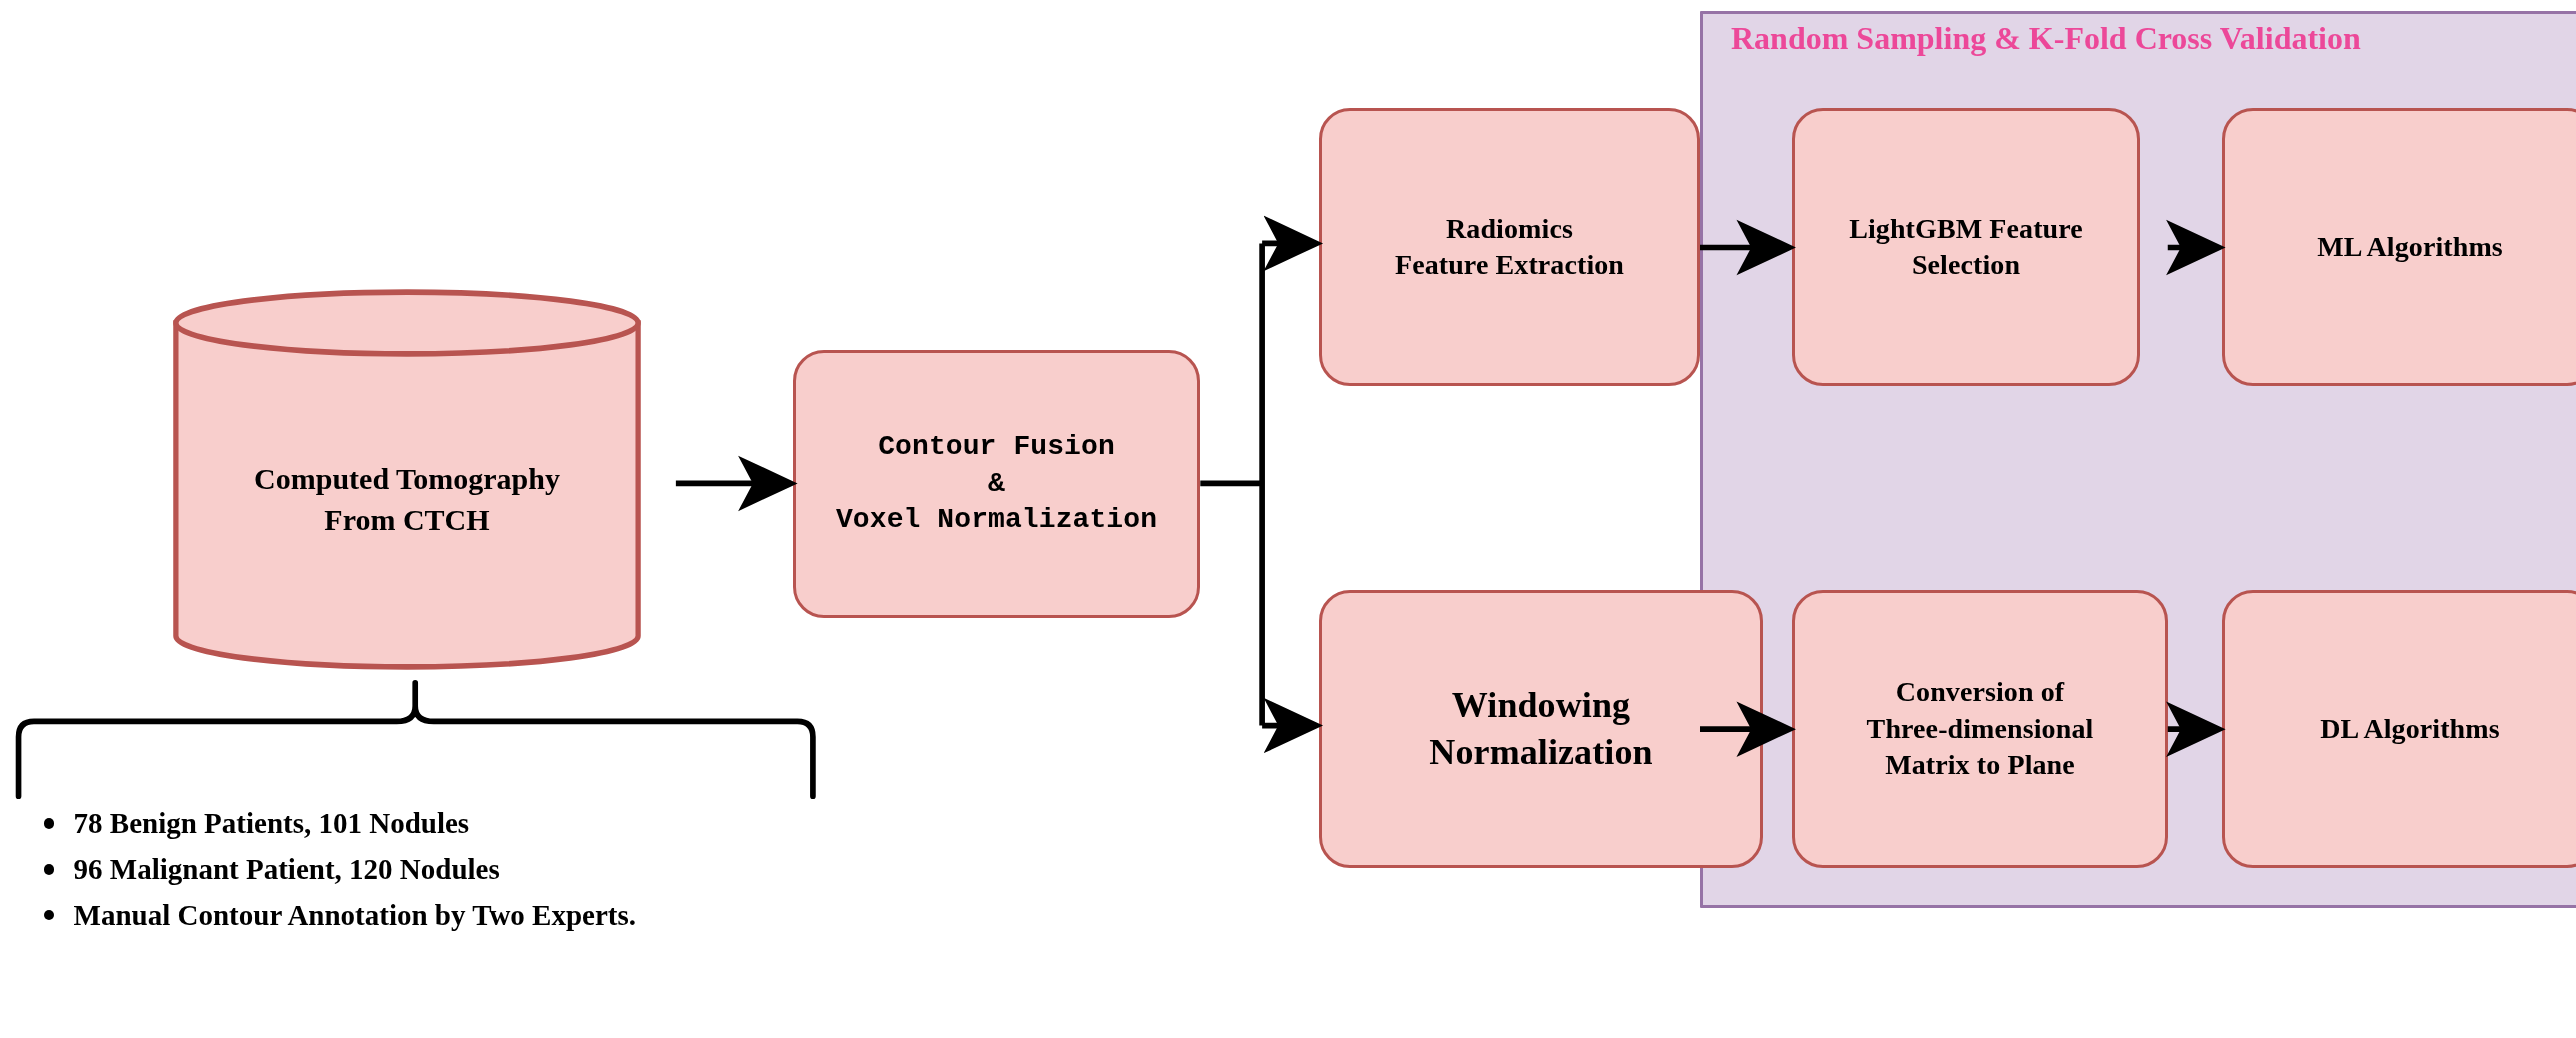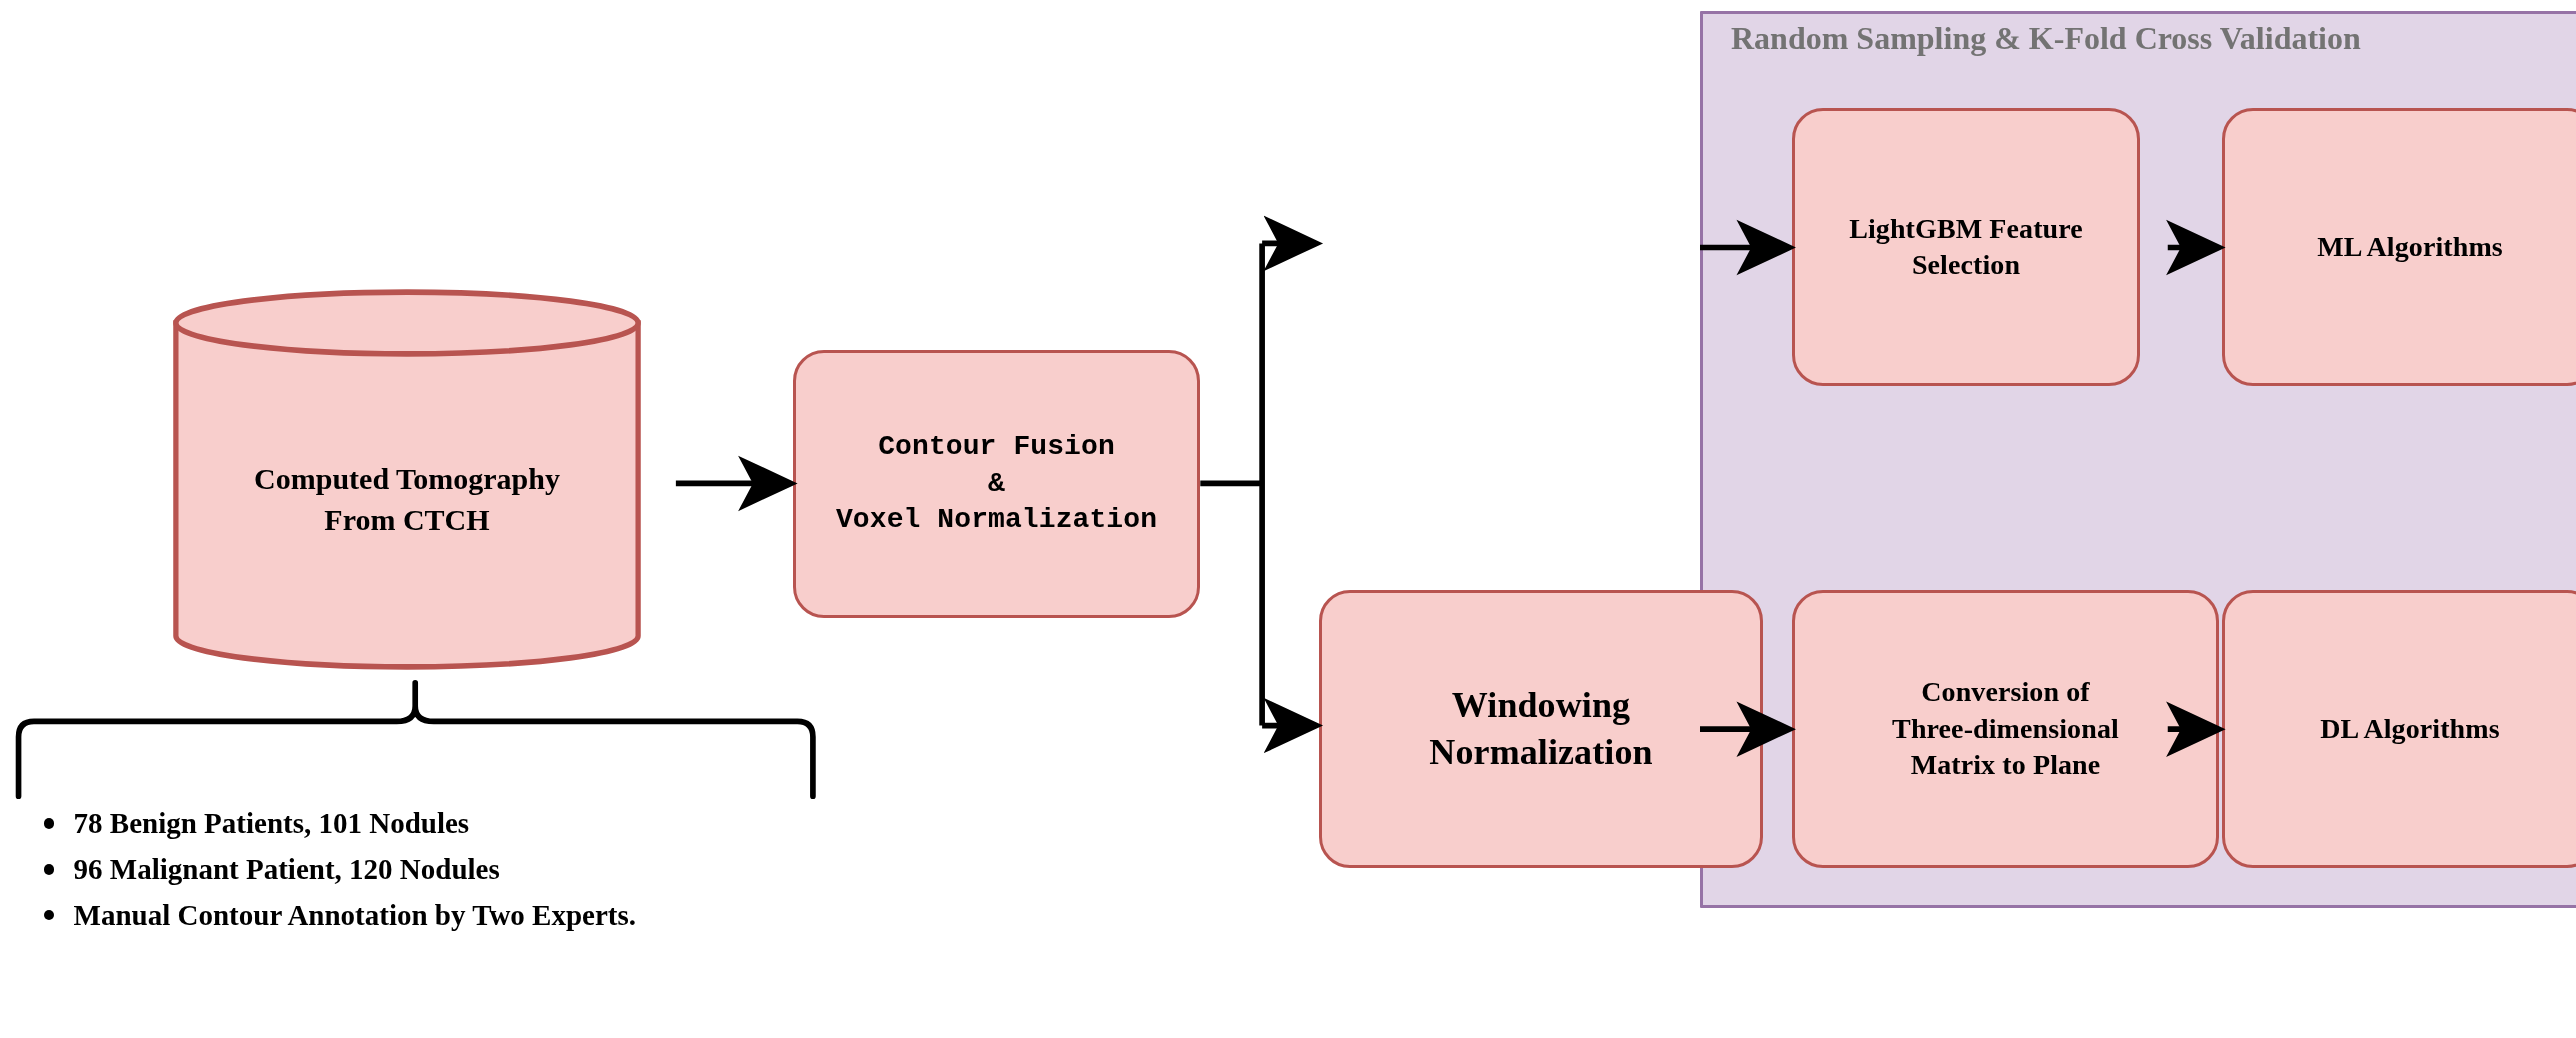--- a/index.html
+++ b/index.html
@@ -40,21 +40,21 @@
   
   #group-panel {
     position: absolute;
     box-sizing: border-box;
     background: #E1D5E7;
     border: 3.6px solid #9673A6;
     border-radius: 1px;
   }
   #group-title {
     position: absolute;
-    color: #737373;
+    color: #ec4899;
     font-weight: bold;
     white-space: nowrap;
   }
 
   
   #cylinder {
     position: absolute;
   }
   #cylinder svg { display: block; width: 100%; height: 100%; }
   #cylinder-label {
@@ -120,40 +120,46 @@
   </div>
 
   <div class="node" style="left:793px; top:350px; width:407px; height:268px; font-size:28px;font-family:Liberation Mono, monospace;">
     <span class="txt">
       <span>Contour Fusion</span><br>
       <span>&amp;</span><br>
       <span>Voxel Normalization</span>
     </span>
   </div>
 
+  <div class="node" style="left:1319px; top:108px; width:381px; height:278px; font-size:28px;">
+    <span class="txt">
+      <span>Radiomics</span><br>
+      <span>Feature Extraction</span>
+    </span>
+  </div>
 
   <div class="node" style="left:1319px; top:590px; width:444px; height:278px; font-size:36px;">
     <span class="txt">
       <span>Windowing</span><br>
       <span>Normalization</span>
     </span>
   </div>
 
   <div class="node" style="left:1792px; top:108px; width:348px; height:278px; font-size:28px;">
     <span class="txt">
       <span>LightGBM Feature</span><br>
       <span>Selection</span>
     </span>
   </div>
 
   <div class="node" style="left:2222px; top:108px; width:376px; height:278px; font-size:28px;">
     <span class="txt">ML Algorithms</span>
   </div>
 
-  <div class="node" style="left:1792px; top:590px; width:427px; height:278px; font-size:28px;">
+  <div class="node" style="left:1792px; top:590px; width:376px; height:278px; font-size:28px;">
     <span class="txt">
       <span>Conversion of</span><br>
       <span>Three-dimensional</span><br>
       <span>Matrix to Plane</span>
     </span>
   </div>
 
   <div class="node" style="left:2222px; top:590px; width:376px; height:278px; font-size:28px;">
     <span class="txt">DL Algorithms</span>
   </div>

